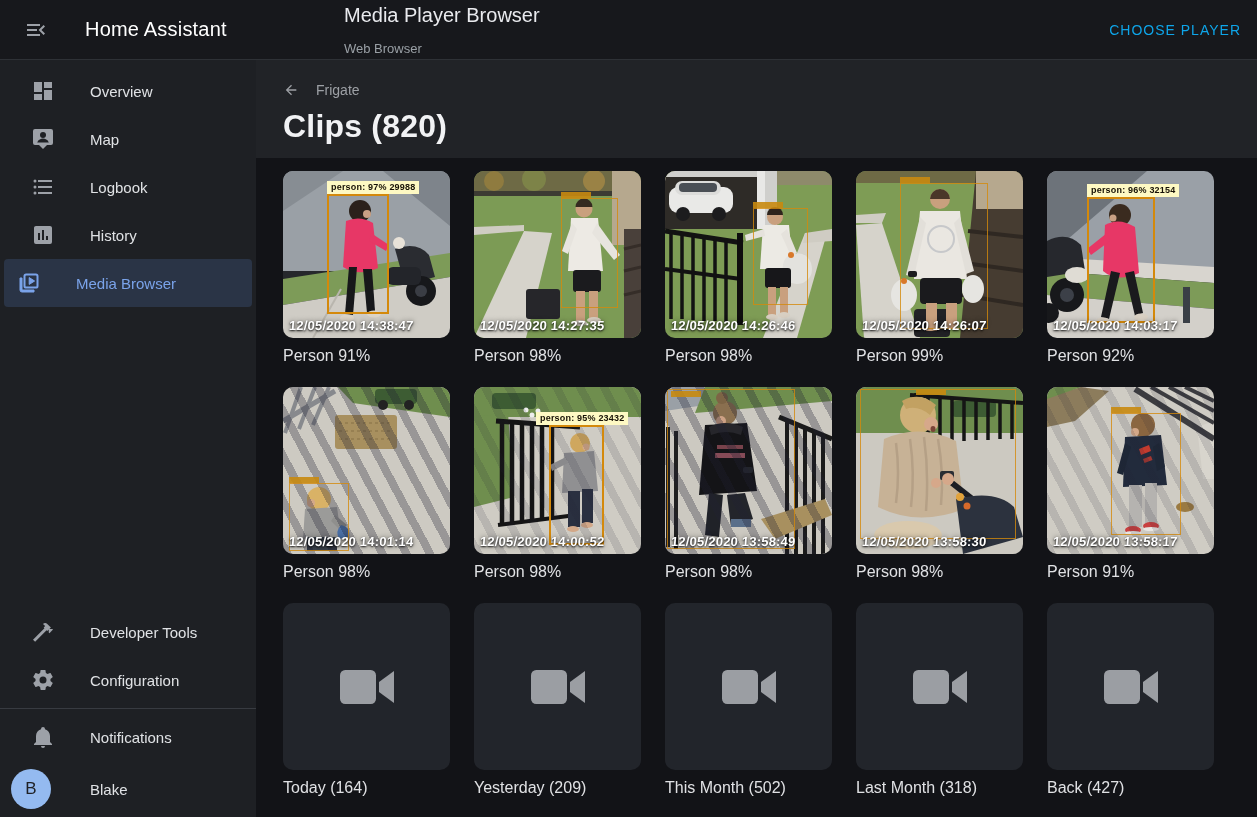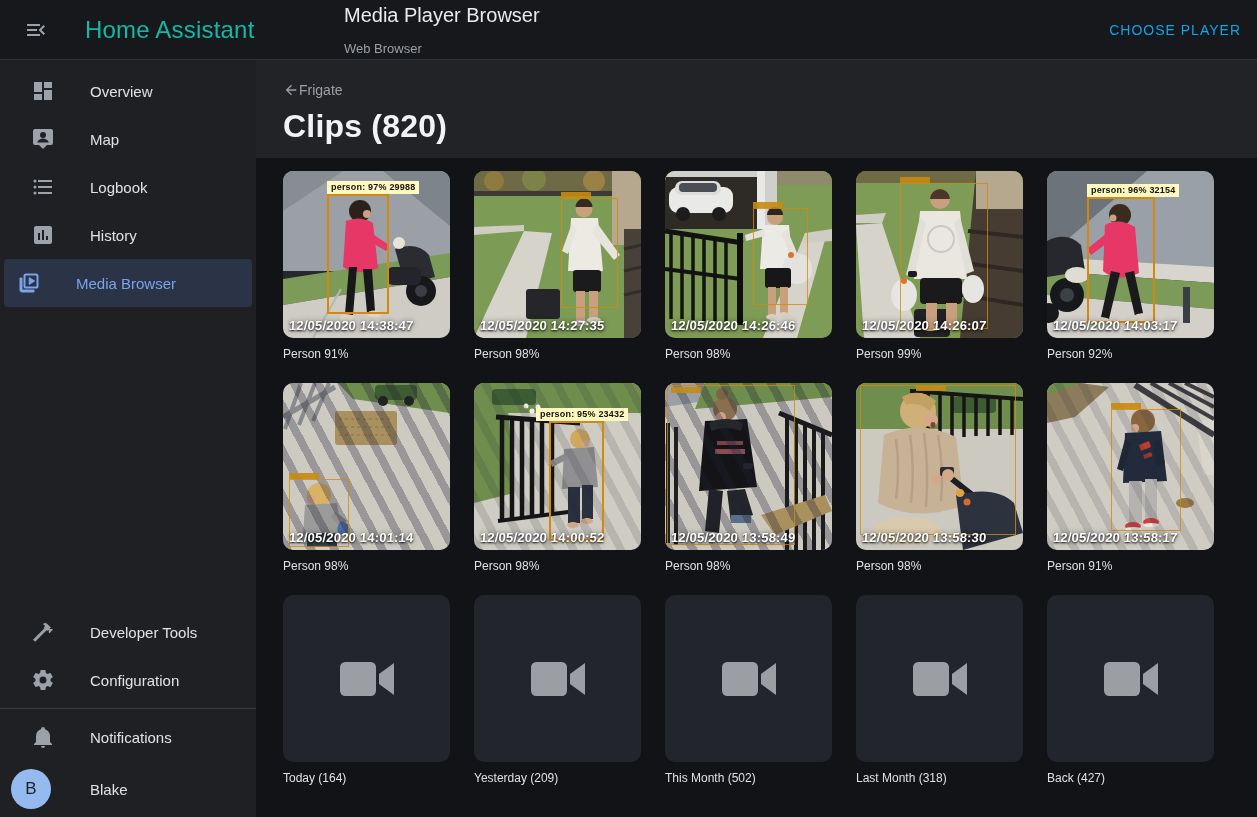--- a/index.html
+++ b/index.html
@@ -5,21 +5,21 @@
   * { box-sizing: border-box; margin: 0; padding: 0; }
   html,body { background:#0f1013; }
   body { font-family:"Liberation Sans", sans-serif; }
   .app { position:relative; width:1257px; height:817px; overflow:hidden; background:#121317; }
 
   
   .appbar { display:flex; align-items:stretch; height:60px; background:#17181c; border-bottom:1px solid #2e3136; }
   .appbar-left { flex:0 0 256px; display:flex; align-items:center; padding-left:20px; }
   .menu-btn { background:none; border:none; cursor:pointer; width:32px; height:32px; display:flex; align-items:center; justify-content:center; }
   .menu-btn svg { fill:#9da1a8; }
-  .ha-title { margin-left:33px; font-size:24px; color:#14b8a6; letter-spacing:.2px; }
+  .ha-title { margin-left:33px; font-size:20px; color:#ffffff; letter-spacing:.2px; }
   .appbar-main { flex:1; display:flex; flex-direction:column; justify-content:center; padding-left:88px; }
   .page-title { font-size:20px; color:#e9eaee; line-height:24px; }
   .page-subtitle { font-size:13px; color:#9aa0a6; margin-top:14px; }
   .choose-player { background:none; border:none; cursor:pointer; color:#0ea5e9; font-family:inherit;
     font-size:14px; font-weight:500; letter-spacing:1px; padding:0 16px; align-self:center; }
 
   
   .body { display:flex; height:757px; }
 
   
@@ -34,40 +34,40 @@
   .side-spacer { flex:1; }
   .side-divider { height:1px; background:#383b41; margin:4px 0; }
   .user-row { display:flex; align-items:center; height:56px; padding-left:11px; cursor:pointer; }
   .avatar { width:40px; height:40px; border-radius:50%; background:#94baf0; color:#1f2125; font-size:17px;
     display:flex; align-items:center; justify-content:center; }
   .user-row .nlabel { margin-left:39px; font-size:15px; font-weight:500; color:#e0e2e5; }
 
   
   .main { flex:1; display:flex; flex-direction:column; background:#121317; }
   .content-header { height:98px; background:#212327; padding:22px 0 0 27px; }
-  .breadcrumb { display:inline-flex; align-items:center; gap:0; color:#9da0a5; font-size:14px; cursor:pointer; }
+  .breadcrumb { display:inline-flex; align-items:center; gap:17px; color:#9da0a5; font-size:14px; cursor:pointer; }
   .breadcrumb svg { fill:#9da0a5; }
   .clips-title { margin-top:6px; font-size:32px; font-weight:700; color:#f1f2f4; letter-spacing:.2px; }
   .content-scroll { flex:1; overflow:hidden; padding:13px 24px 0 27px; }
   .grid { display:grid; grid-template-columns:repeat(5,167px); gap:22px 24px; }
 
   
   .card { width:167px; cursor:pointer; }
   .thumb { position:relative; width:167px; height:167px; border-radius:10px; overflow:hidden; background:#26282c; }
   .thumb svg.scene { position:absolute; inset:0; width:100%; height:100%; display:block; }
   .stripes { position:absolute; inset:0; background:repeating-linear-gradient(62deg, rgba(32,32,50,.30) 0 8px, rgba(0,0,0,0) 8px 21px); }
   .stripes.soft { opacity:.45; }
   .bbox { position:absolute; border:2px solid #d4890b; }
   .bbox.thin { border-width:1px; opacity:.8; }
   .bbox-label { position:absolute; background:#fef9c3; color:#161005; font-weight:700; font-size:9px; line-height:11px;
     padding:1px 4px; white-space:nowrap; letter-spacing:.2px; }
   .mini-chip { position:absolute; width:30px; height:6px; background:#c88a10; opacity:.9; }
   .ts { position:absolute; left:6px; bottom:5px; font-weight:700; font-size:13px; color:#ffffff; white-space:nowrap;
     letter-spacing:.2px; transform:skewX(-4deg); text-shadow:0 1px 2px rgba(0,0,0,.9), 0 0 5px rgba(0,0,0,.55); }
-  .caption { margin-top:9px; font-size:12px; color:#e0e1e4; }
+  .caption { margin-top:9px; font-size:16px; color:#e0e1e4; }
   .tile { width:167px; height:167px; border-radius:10px; background:#22252b; display:flex; align-items:center; justify-content:center; }
   .tile svg { fill:#9b9ea3; }
 </style>
 </head>
 <body>
 
 <div class="app">
 
   <header class="appbar">
     <div class="appbar-left">

